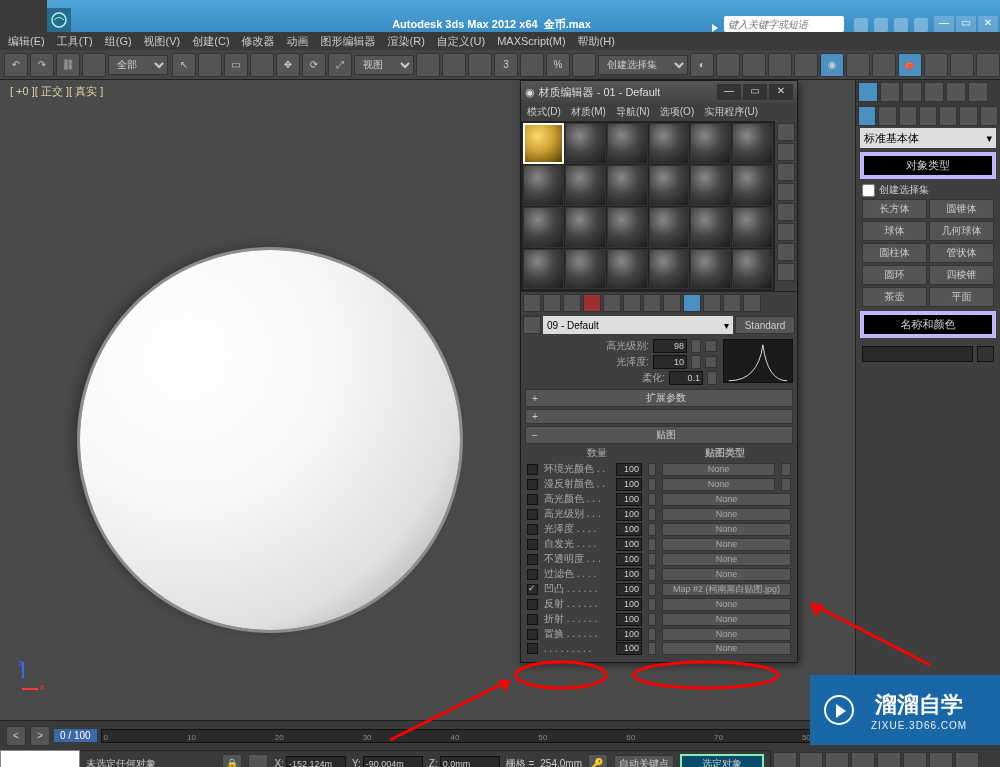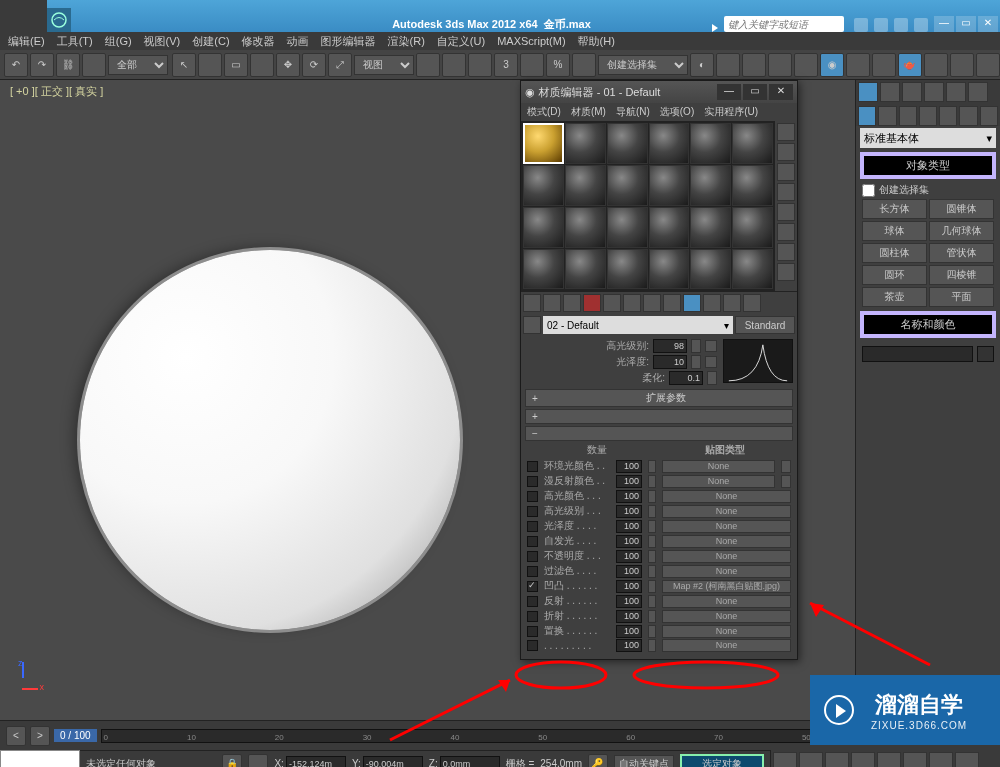--- a/index.html
+++ b/index.html
@@ -378,21 +378,21 @@
       <span></span>
       <span></span>
       <span class="blue"></span>
       <span></span>
       <span></span>
       <span></span>
   </div>
   <div class="me-namebar">
     <div class="arrow"></div>
     <div class="nm">
-        <span>02 - Default</span>
+        <span>09 - Default</span>
         <span style="margin-left:auto">▾</span>
       </div>
     <div class="typebtn">Standard</div>
   </div>
   <div class="me-params">
     <div style="display:flex">
       <div style="flex:1">
         <div class="param-row">
             <span class="lbl">高光级别:</span>
             <div class="spinner">98</div>
@@ -419,20 +419,21 @@
     </div>
     <div class="section-bar">
         <span class="plus">+</span>
         <span class="stxt">扩展参数</span>
       </div>
     <div class="section-bar">
         <span class="plus">+</span>
       </div>
     <div class="section-bar">
         <span class="plus">−</span>
+        <span class="stxt">贴图</span>
       </div>
     <div class="maps-body">
       <div class="maps-hdr">
           <div class="h1">数量</div>
           <div class="h2">贴图类型</div>
         </div>
       <div id="maps-rows">
           <div class="map-row">
             <div class="cb "></div>
   <div class="ml">环境光颜色 . .</div>

